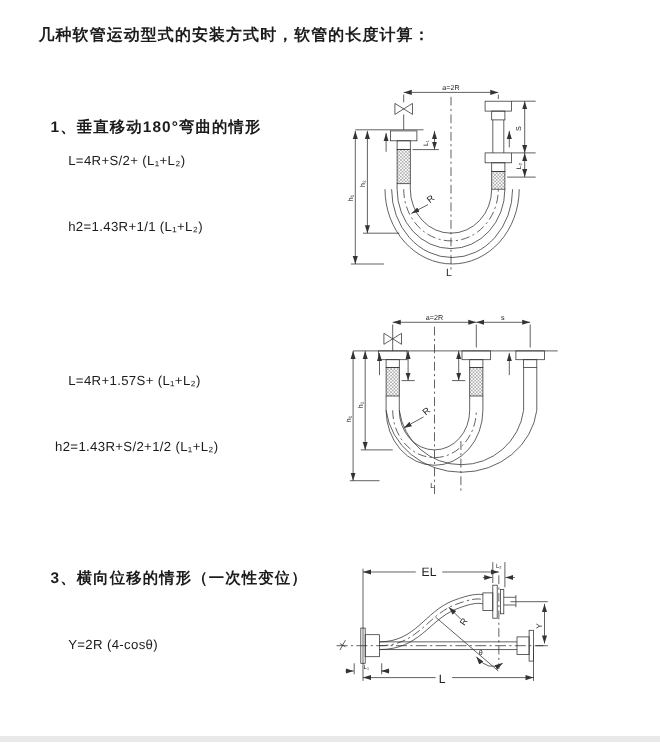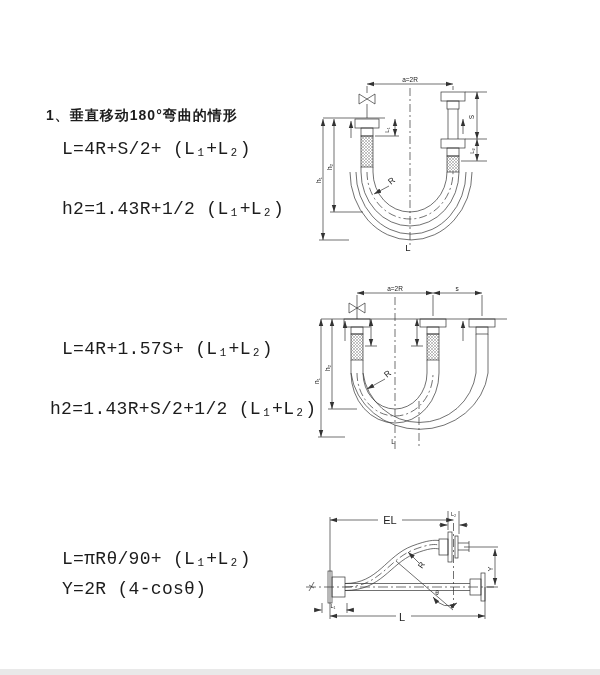--- a/index.html
+++ b/index.html
@@ -1,38 +1,39 @@
 <!DOCTYPE html>
 <html><head>
 <meta charset="utf-8">
 <style>
   html,body{margin:0;padding:0;background:#fff;}
   #page{position:relative;width:600px;height:675px;background:#ffffff;overflow:hidden;
         font-family:"Liberation Sans","DejaVu Sans",sans-serif;color:#1c1c1c;}
   .title{position:absolute;left:35px;top:22px;font-size:14.5px;font-weight:600;letter-spacing:1px;}
   .sec-head{position:absolute;font-size:14px;font-weight:600;letter-spacing:1px;}
-  .formula{position:absolute;font-size:18px;letter-spacing:0.3px;white-space:pre;font-family:Liberation Mono, monospace;}
+  .formula{position:absolute;font-size:12px;letter-spacing:0.3px;white-space:pre;}
   svg{position:absolute;}
   svg text{font-family:"Liberation Sans","DejaVu Sans",sans-serif;fill:#222;}
   .bottom-strip{position:absolute;left:0;top:669px;width:600px;height:6px;background:#e9e9e9;}
 </style>
 </head>
 <body>
 
 <div id="page">
 
+  <div class="title">几种软管运动型式的安装方式时，软管的长度计算：</div>
 
   <div class="sec-head" style="left:46px;top:107px">1、垂直移动180°弯曲的情形</div>
   <div class="formula" style="left:62px;top:139px">L=4R+S/2+ (L₁+L₂)</div>
-  <div class="formula" style="left:62px;top:199px">h2=1.43R+1/2 (L₁+L₂)</div>
+  <div class="formula" style="left:62px;top:199px">h2=1.43R+1/1 (L₁+L₂)</div>
 
   <div class="formula" style="left:62px;top:339px">L=4R+1.57S+ (L₁+L₂)</div>
   <div class="formula" style="left:50px;top:399px">h2=1.43R+S/2+1/2 (L₁+L₂)</div>
 
-  <div class="formula" style="left:62px;top:549px">L=πRθ/90+ (L₁+L₂)</div>
+  <div class="sec-head" style="left:46px;top:517px">3、横向位移的情形（一次性变位）</div>
   <div class="formula" style="left:62px;top:579px">Y=2R (4-cosθ)</div>
 
   <svg style="left:315px;top:72px" width="280" height="185" viewBox="0 0 280 185">
     <defs>
       <marker id="ar1" markerWidth="8" markerHeight="6" refX="7.3" refY="3" orient="auto-start-reverse" markerUnits="userSpaceOnUse">
         <path d="M0,0.7 L7.3,3 L0,5.3 Z" fill="#333"></path>
       </marker>
       <pattern id="ht1" width="3" height="3" patternUnits="userSpaceOnUse">
         <path d="M0,0 L3,3 M3,0 L0,3" stroke="#888" stroke-width="0.5"></path>
       </pattern>

